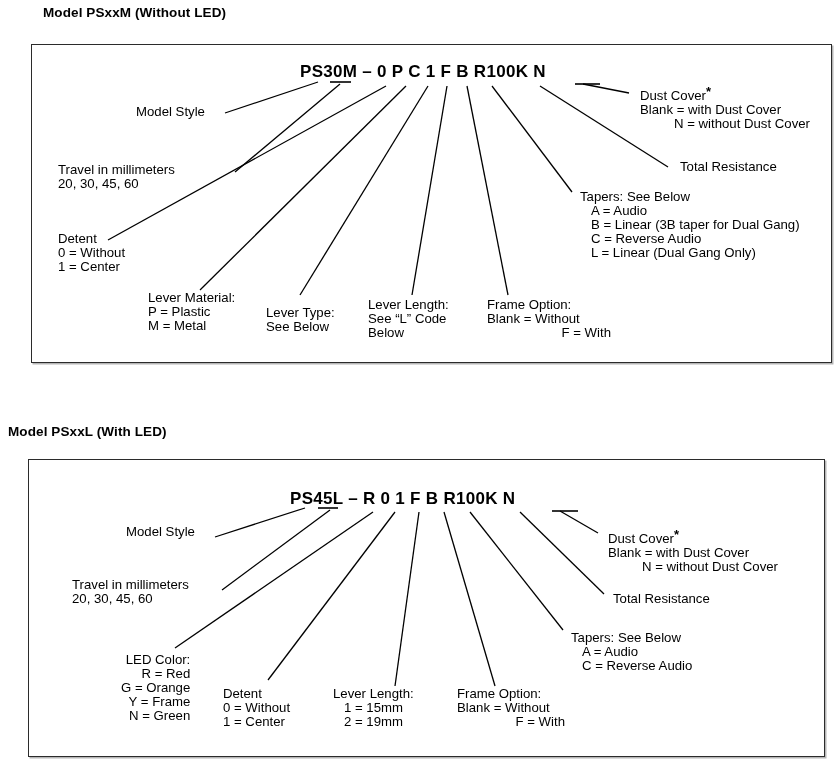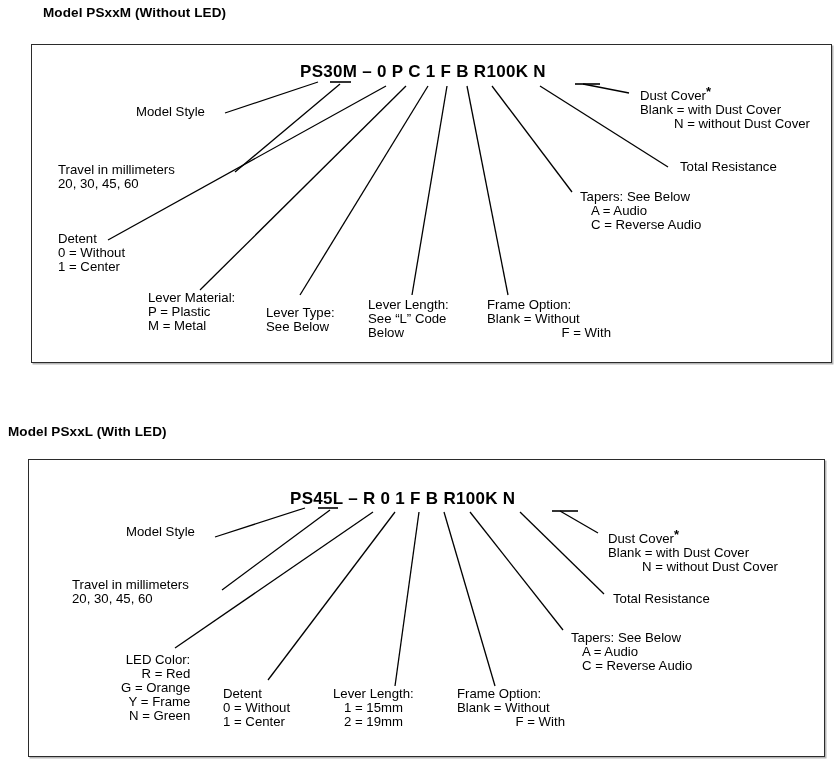--- a/index.html
+++ b/index.html
@@ -140,21 +140,23 @@
 
 <div class="callout ralign" style="left:487px; top:298px; width:124px; text-align:left;">
   <span class="hang">Frame Option:</span>
   <span class="hang">Blank = Without</span>
   <span class="hang" style="text-align:right;">F = With</span>
 </div>
 
 <div class="callout" style="left:580px; top:190px;">
   <span class="hang">Tapers: See Below</span>
   <span class="ind">A = Audio</span>
+  <span class="ind">B = Linear (3B taper for Dual Gang)</span>
   <span class="ind">C = Reverse Audio</span>
+  <span class="ind">L = Linear (Dual Gang Only)</span>
 </div>
 
 <div class="callout" style="left:680px; top:160px;">Total Resistance</div>
 
 <div class="callout" style="left:640px; top:85px;">
   <span class="hang"><span>Dust Cover</span><span class="star">*</span></span>
   <span class="hang">Blank = with Dust Cover</span>
   <span class="ind2">N = without Dust Cover</span>
 </div>
 

